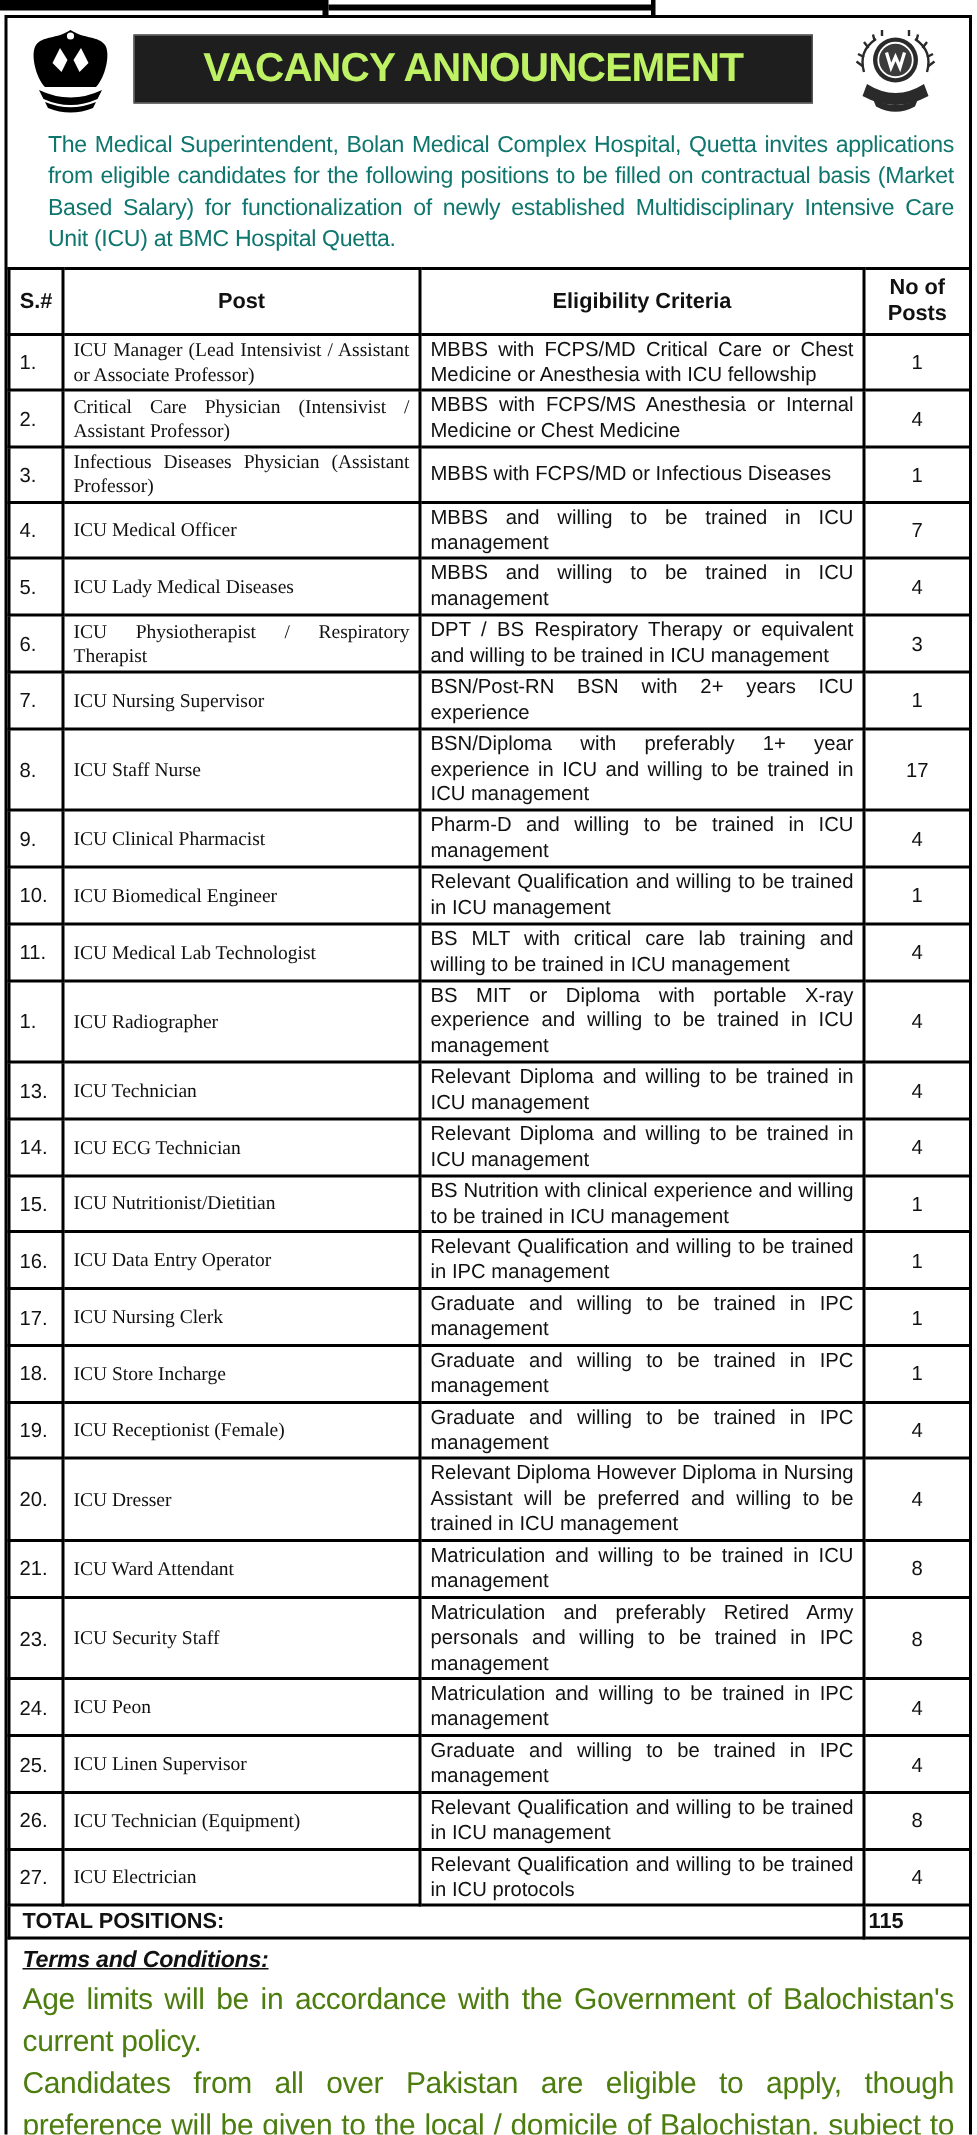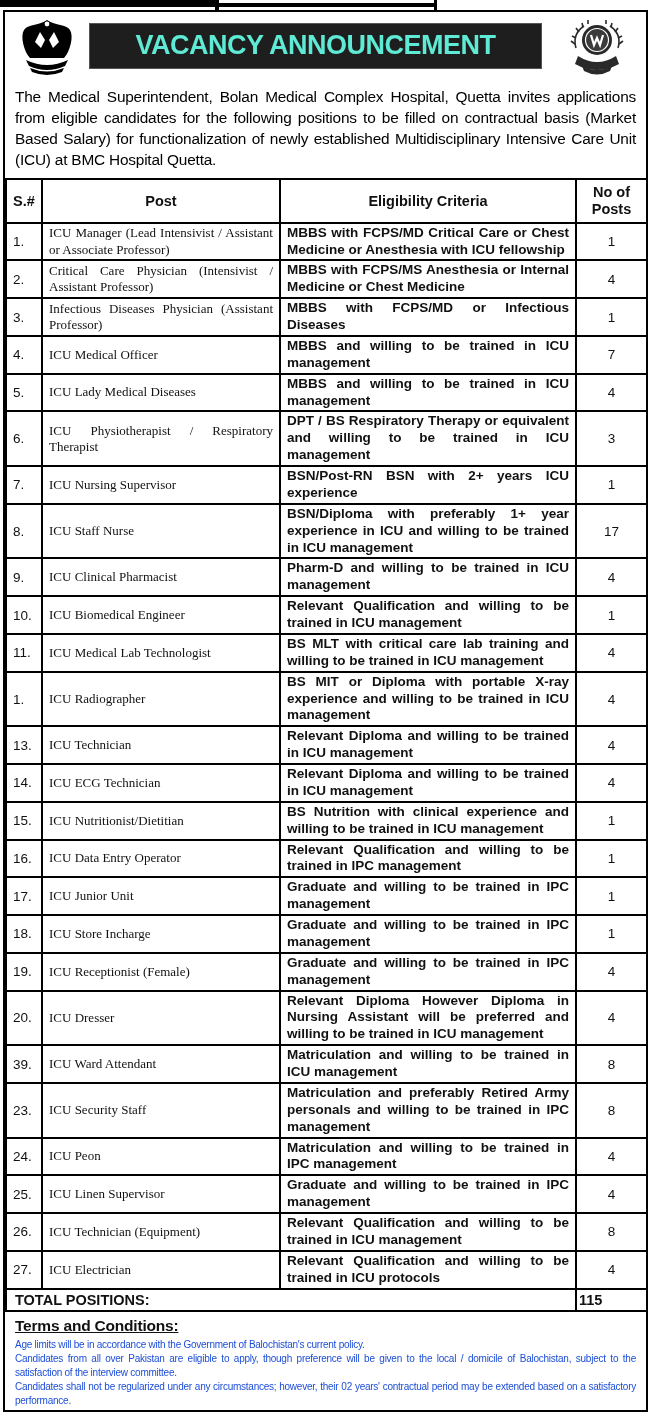--- a/index.html
+++ b/index.html
@@ -12,42 +12,42 @@
   .top-strip .tick1 { position:absolute; left:215px; top:0; width:4px; height:10px; background:#000; }
   .top-strip .seg2 { position:absolute; left:219px; top:3px; width:215px; height:4px; background:#000; }
   .top-strip .tick2 { position:absolute; left:434px; top:0; width:3px; height:12px; background:#000; }
 
   .page { width:645px; margin:0 3px; border:2px solid #000; background:#fff; }
 
   
   .header { display:flex; align-items:flex-start; padding:4px 6px 0 6px; }
   .logo-left { width:72px; display:flex; justify-content:center; padding-top:2px; }
   .logo-right { width:86px; display:flex; justify-content:center; padding-top:2px; }
-  .titlebar { flex:1; background:#1e1e1e; color:#5eead4; text-align:center;
+  .titlebar { flex:1; background:#1e1e1e; color:#bef264; text-align:center;
               font-size:27px; font-weight:bold; letter-spacing:-0.5px;
               padding:6px 0 7px 0; margin:7px 12px 0 6px; border:1px solid #555; }
 
   .intro { padding:6px 10px 8px 10px; font-size:15.4px; line-height:1.37; text-align:justify;
-           letter-spacing:-0.2px; color:#000000; }
+           letter-spacing:-0.2px; color:#0f766e;margin-left:17px; }
 
   
   table.positions { width:100%; border-collapse:collapse; table-layout:fixed; }
   table.positions th, table.positions td { border:2px solid #000; vertical-align:middle; padding:1px 6px; }
   table.positions th { font-size:14.5px; font-weight:bold; text-align:center; padding:4px 2px; line-height:1.15; }
   td.c-sno { font-size:13.5px; padding-left:8px; vertical-align:top; padding-top:3px; }
   td.c-post { font-size:13px; line-height:1.25; text-align:justify;font-family:Liberation Serif, serif; }
-  td.c-crit { font-size:13.5px; line-height:1.25; text-align:justify;font-weight:bold; }
+  td.c-crit { font-size:13.5px; line-height:1.25; text-align:justify; }
   td.c-num { font-size:13.5px; text-align:center; }
   tr.total-row td { font-weight:bold; font-size:14.5px; padding:2px 8px; }
   tr.total-row td.c-num { text-align:left; padding:2px 2px; }
 
   
   .terms { padding:5px 10px 2px 10px; }
-  .terms h3 { font-size:15.5px; text-decoration:underline; letter-spacing:-0.2px; margin-bottom:3px; }
-  .terms p.term { font-size:10px; line-height:1.4; text-align:justify; letter-spacing:-0.25px; color:#1d4ed8; }
+  .terms h3 { font-size:15.5px; font-style:italic; text-decoration:underline; letter-spacing:-0.2px; margin-bottom:3px; }
+  .terms p.term { font-size:20px; line-height:1.4; text-align:justify; letter-spacing:-0.25px; color:#4d7c0f; }
 </style>
 </head>
 <body>
 
 <div class="top-strip">
   <div class="seg1"></div>
   <div class="tick1"></div>
   <div class="seg2"></div>
   <div class="tick2"></div>
 </div>
@@ -192,21 +192,21 @@
       <td class="c-num">1</td>
     </tr>
         <tr>
       <td class="c-sno">16.</td>
       <td class="c-post">ICU Data Entry Operator</td>
       <td class="c-crit">Relevant Qualification and willing to be trained in IPC management</td>
       <td class="c-num">1</td>
     </tr>
         <tr>
       <td class="c-sno">17.</td>
-      <td class="c-post">ICU Junior Unit</td>
+      <td class="c-post">ICU Nursing Clerk</td>
       <td class="c-crit">Graduate and willing to be trained in IPC management</td>
       <td class="c-num">1</td>
     </tr>
         <tr>
       <td class="c-sno">18.</td>
       <td class="c-post">ICU Store Incharge</td>
       <td class="c-crit">Graduate and willing to be trained in IPC management</td>
       <td class="c-num">1</td>
     </tr>
         <tr>
@@ -215,21 +215,21 @@
       <td class="c-crit">Graduate and willing to be trained in IPC management</td>
       <td class="c-num">4</td>
     </tr>
         <tr>
       <td class="c-sno">20.</td>
       <td class="c-post">ICU Dresser</td>
       <td class="c-crit">Relevant Diploma However Diploma in Nursing Assistant will be preferred and willing to be trained in ICU management</td>
       <td class="c-num">4</td>
     </tr>
         <tr>
-      <td class="c-sno">39.</td>
+      <td class="c-sno">21.</td>
       <td class="c-post">ICU Ward Attendant</td>
       <td class="c-crit">Matriculation and willing to be trained in ICU management</td>
       <td class="c-num">8</td>
     </tr>
         <tr>
       <td class="c-sno">23.</td>
       <td class="c-post">ICU Security Staff</td>
       <td class="c-crit">Matriculation and preferably Retired Army personals and willing to be trained in IPC management</td>
       <td class="c-num">8</td>
     </tr>

